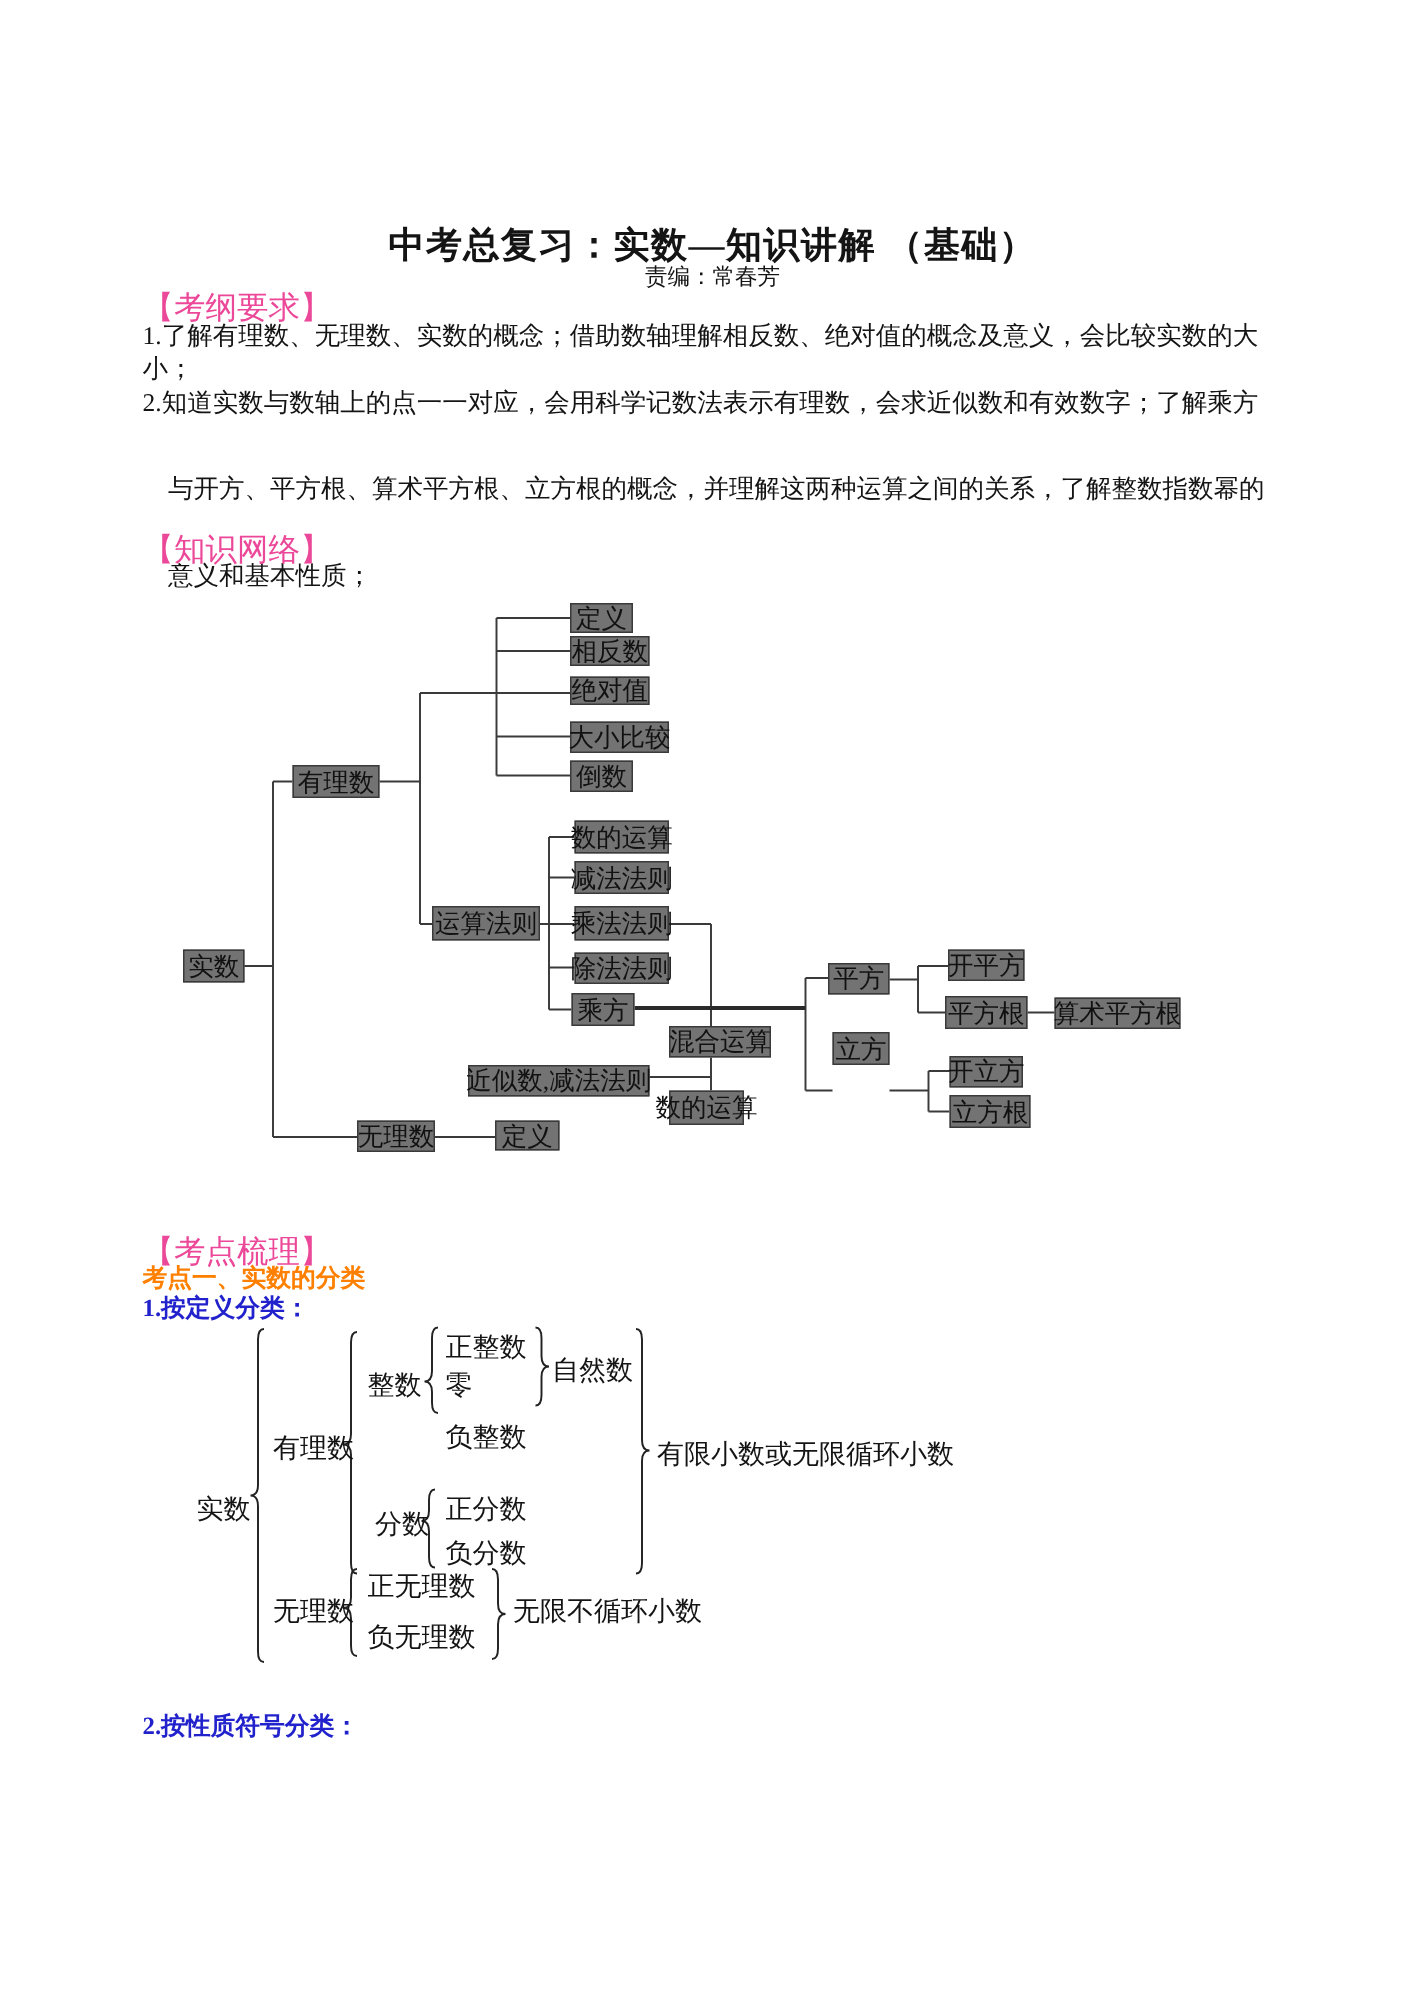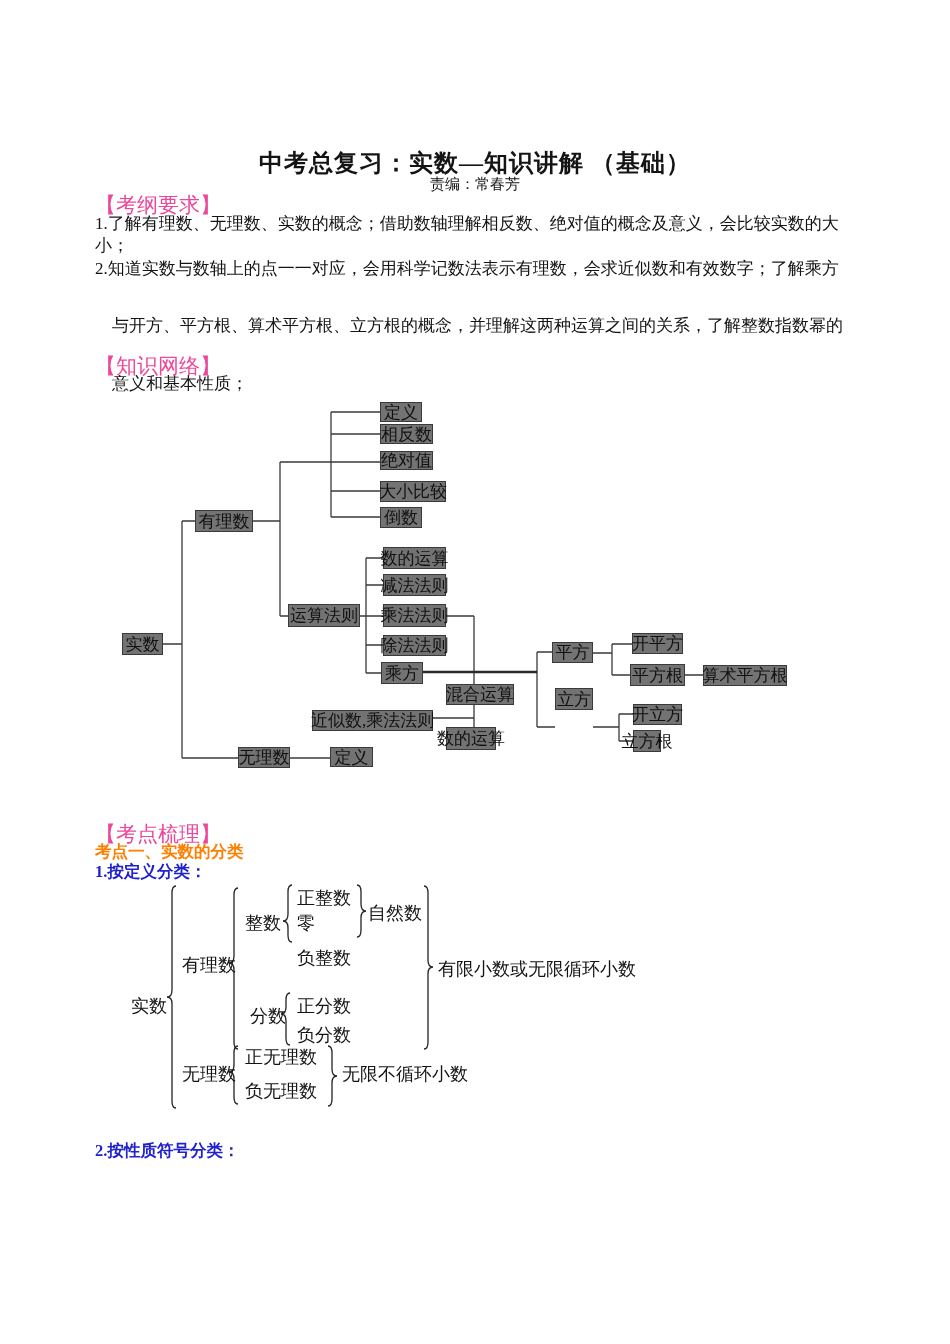--- a/index.html
+++ b/index.html
@@ -80,31 +80,31 @@
   <div class="nbox" style="left:380px;top:451px;width:53px;height:19px">绝对值</div>
   <div class="nbox" style="left:380px;top:481px;width:66px;height:21px">大小比较</div>
   <div class="nbox" style="left:380px;top:507px;width:42px;height:21px">倒数</div>
   <div class="nbox" style="left:288px;top:604px;width:72px;height:23px">运算法则</div>
   <div class="nbox" style="left:383px;top:547px;width:63px;height:22px">数的运算</div>
   <div class="nbox" style="left:383px;top:574px;width:63px;height:22px">减法法则</div>
   <div class="nbox" style="left:383px;top:604px;width:63px;height:23px">乘法法则</div>
   <div class="nbox" style="left:383px;top:635px;width:63px;height:21px">除法法则</div>
   <div class="nbox" style="left:381px;top:662px;width:42px;height:22px">乘方</div>
   <div class="nbox" style="left:446px;top:684px;width:68px;height:21px">混合运算</div>
-  <div class="nbox" style="left:312px;top:710px;width:121px;height:21px">近似数,乘法法则</div>
+  <div class="nbox" style="left:312px;top:710px;width:121px;height:21px">近似数,减法法则</div>
   <div class="nbox" style="left:446px;top:727px;width:50px;height:23px">数的运算</div>
   <div class="nbox" style="left:238px;top:747px;width:52px;height:21px">无理数</div>
   <div class="nbox" style="left:330px;top:747px;width:43px;height:20px">定义</div>
   <div class="nbox" style="left:552px;top:642px;width:41px;height:21px">平方</div>
   <div class="nbox" style="left:632px;top:633px;width:51px;height:21px">开平方</div>
   <div class="nbox" style="left:630px;top:664px;width:55px;height:22px">平方根</div>
   <div class="nbox" style="left:703px;top:665px;width:84px;height:21px">算术平方根</div>
   <div class="nbox" style="left:555px;top:688px;width:38px;height:22px">立方</div>
   <div class="nbox" style="left:633px;top:704px;width:49px;height:21px">开立方</div>
-  <div class="nbox" style="left:633px;top:730px;width:28px;height:22px">立方根</div>
+  <div class="nbox" style="left:633px;top:730px;width:54px;height:22px">立方根</div>
 
   <div class="abs sec-header" style="top:820px">【考点梳理】</div>
   <div class="abs topic" style="top: 841px;">考点一、实数的分类</div>
   <div class="abs subhead" style="top:861px">1.按定义分类：</div>
 
   <div class="cls" style="left:131px;top:994px">实数</div>
   <div class="cls" style="left:182px;top:953px">有理数</div>
   <div class="cls" style="left:245px;top:911px">整数</div>
   <div class="cls" style="left:297px;top:886px">正整数</div>
   <div class="cls" style="left:297px;top:911px">零</div>

